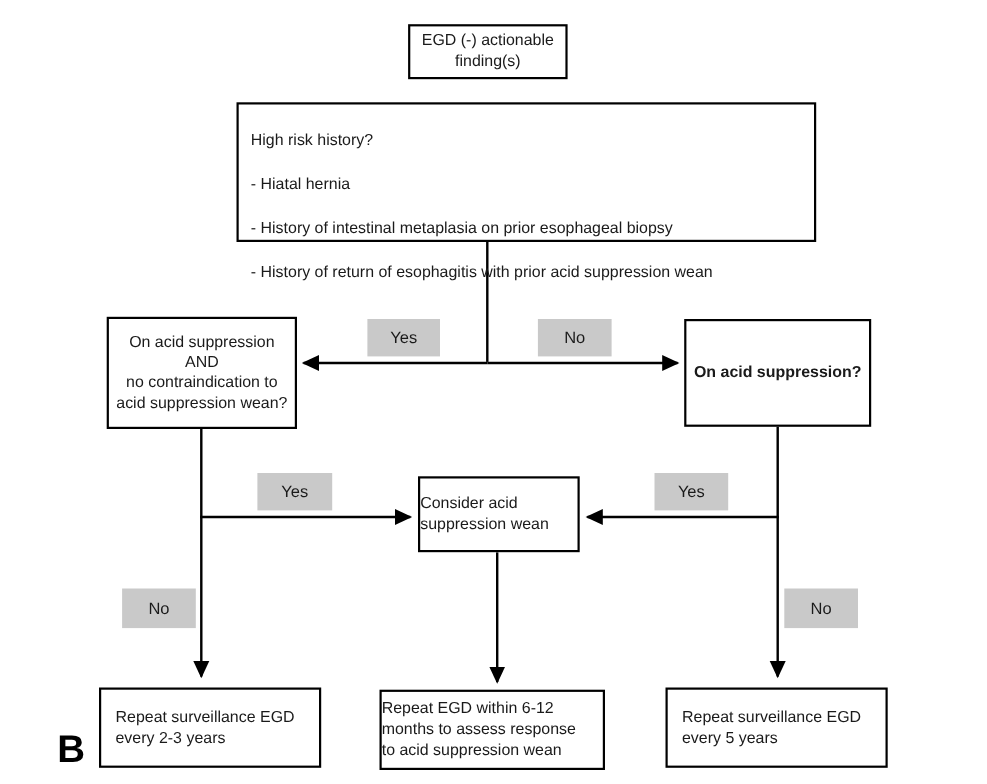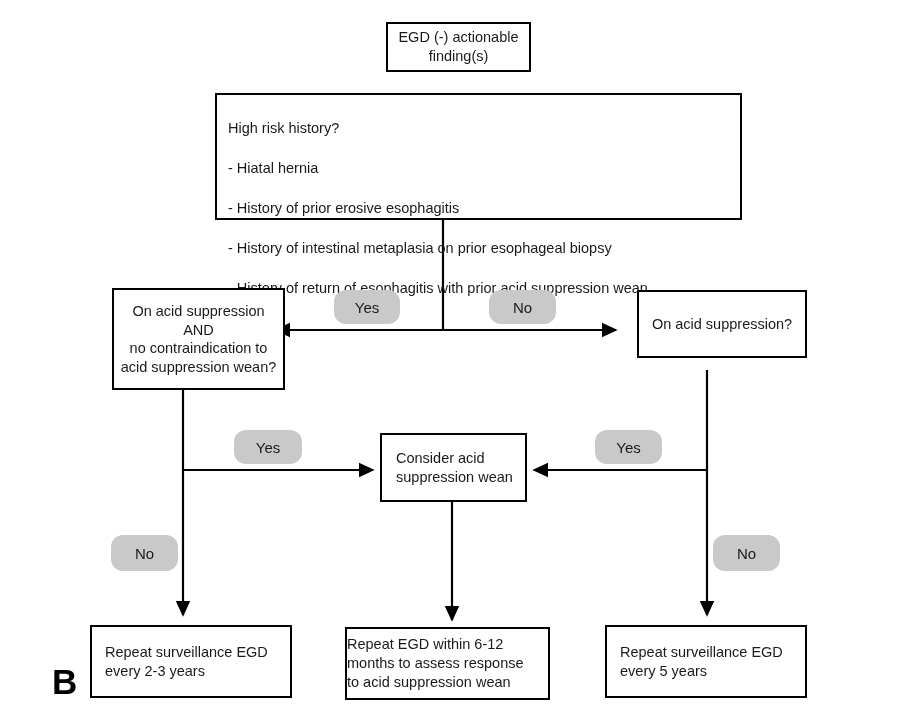--- a/index.html
+++ b/index.html
@@ -27,43 +27,41 @@
     font-size: 14.5px;
     line-height: 19px;
     white-space: pre-line;
     z-index: 2;
   }
   .node.centered {
     display: flex;
     align-items: center;
     justify-content: center;
     text-align: center;
-    margin-left: 15px;
   }
   .node.leftalign {
     display: flex;
     align-items: center;
     justify-content: flex-start;
     text-align: left;
   }
   .edge-label {
     position: absolute;
     background: #c9c9c9;
     display: flex;
     align-items: center;
     justify-content: center;
     font-size: 15px;
     z-index: 3;
-    border-radius: 12px;
   }
   #node-start      { left: 371px; top: 22px;  width: 145px; height: 50px; }
   #node-highrisk   { left: 215px; top: 93px;  width: 527px; height: 127px; padding: 3px 11px; line-height: 20px; }
   #node-left-dec   { left: 97px;  top: 288px; width: 173px; height: 102px; line-height: 18.5px; }
-  #node-right-dec  { left: 622px; top: 290px; width: 170px; height: 68px; }
-  #node-consider   { left: 380px; top: 433px; width: 147px; height: 69px; padding-left: 14px; }
+  #node-right-dec  { left: 622px; top: 290px; width: 170px; height: 98px; font-weight: bold; }
+  #node-consider   { left: 380px; top: 433px; width: 147px; height: 69px; }
   #node-out-left   { left: 90px;  top: 625px; width: 202px; height: 73px; padding-left: 13px; }
   #node-out-center { left: 345px; top: 627px; width: 205px; height: 73px; padding-left: 0; padding-right: 3px; }
   #node-out-right  { left: 605px; top: 625px; width: 202px; height: 73px; padding-left: 13px; }
   #lbl-yes-mid-left  { left: 334px; top: 290px; width: 66px; height: 34px; }
   #lbl-no-mid-right  { left: 489px; top: 290px; width: 67px; height: 34px; }
   #lbl-yes-low-left  { left: 234px; top: 430px; width: 68px; height: 34px; }
   #lbl-yes-low-right { left: 595px; top: 430px; width: 67px; height: 34px; }
   #lbl-no-bot-left   { left: 111px; top: 535px; width: 67px; height: 36px; }
   #lbl-no-bot-right  { left: 713px; top: 535px; width: 67px; height: 36px; }
   #figure-label {
@@ -104,21 +102,20 @@
 
     <line x1="452" y1="502" x2="452" y2="620" stroke="#000000" stroke-width="2.2" marker-end="url(#arrow)"></line>
   </svg>
 
   <div class="node centered" id="node-start">EGD (-) actionable
 finding(s)</div>
 
   <div class="node" id="node-highrisk">
     <div>High risk history?</div>
     <div>- Hiatal hernia</div>
-    <div>- History of prior erosive esophagitis</div>
     <div>- History of intestinal metaplasia on prior esophageal biopsy</div>
     <div>- History of return of esophagitis with prior acid suppression wean</div>
   </div>
 
   <div class="node centered" id="node-left-dec">On acid suppression
 AND
 no contraindication to
 acid suppression wean?</div>
 
   <div class="node centered" id="node-right-dec">On acid suppression?</div>

